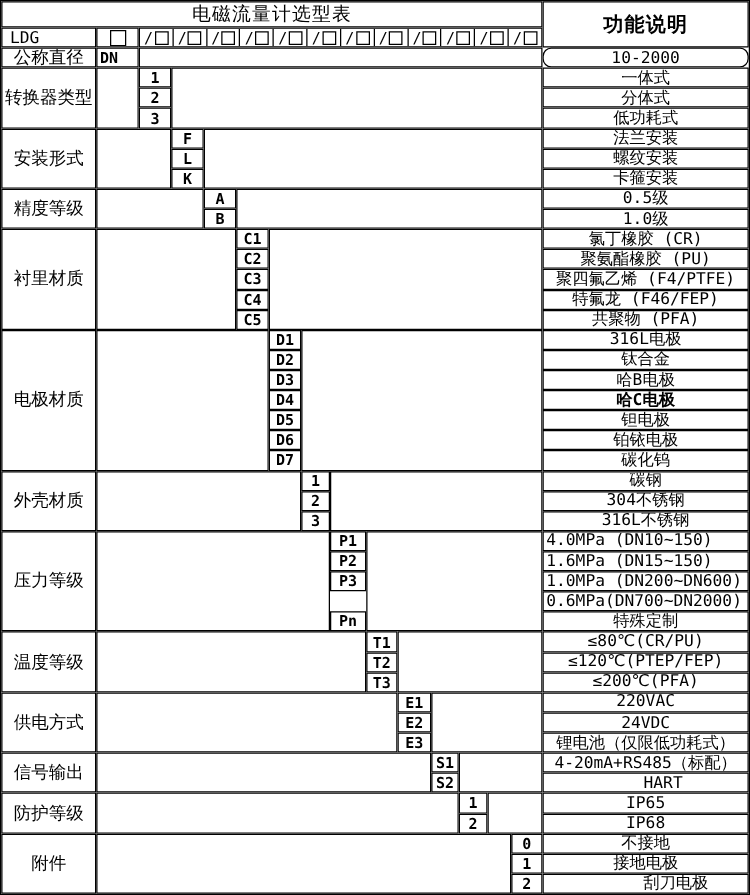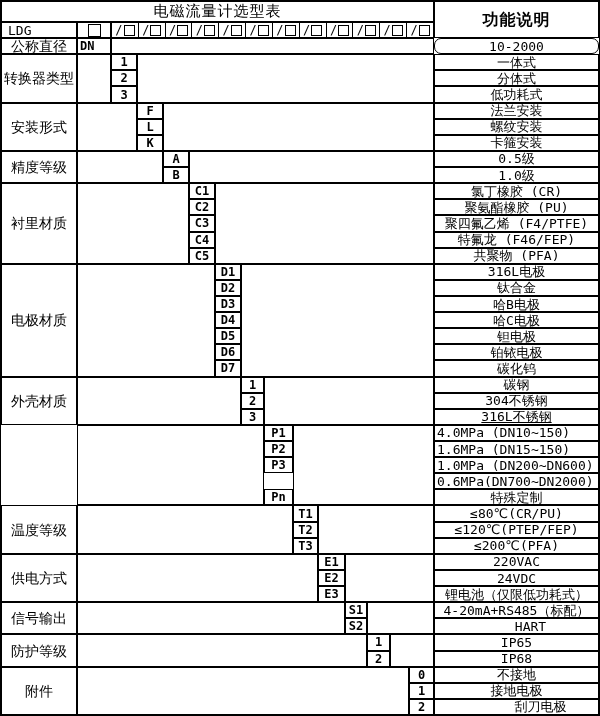--- a/index.html
+++ b/index.html
@@ -140,37 +140,38 @@
       <div class="c" style="grid-area: 12 / 7 / 17 / 16;"></div>
       <div class="c label" style="grid-area: 17 / 1 / 24 / 2;">电极材质</div>
       <div class="c" style="grid-area: 17 / 2 / 24 / 7;"></div>
       <div class="c code" style="grid-area: 17 / 7 / 18 / 8;">D1</div>
       <div class="c desc" style="grid-area: 17 / 16 / 18 / 17;">316L电极</div>
       <div class="c code" style="grid-area: 18 / 7 / 19 / 8;">D2</div>
       <div class="c desc" style="grid-area: 18 / 16 / 19 / 17;">钛合金</div>
       <div class="c code" style="grid-area: 19 / 7 / 20 / 8;">D3</div>
       <div class="c desc" style="grid-area: 19 / 16 / 20 / 17;">哈B电极</div>
       <div class="c code" style="grid-area: 20 / 7 / 21 / 8;">D4</div>
-      <div class="c desc" style="grid-area: 20 / 16 / 21 / 17;">哈C电极</div>
+      <div class="c desc" style="grid-area: 20 / 16 / 21 / 17; font-weight: bold;">哈C电极</div>
       <div class="c code" style="grid-area: 21 / 7 / 22 / 8;">D5</div>
       <div class="c desc" style="grid-area: 21 / 16 / 22 / 17;">钽电极</div>
       <div class="c code" style="grid-area: 22 / 7 / 23 / 8;">D6</div>
       <div class="c desc" style="grid-area: 22 / 16 / 23 / 17;">铂铱电极</div>
       <div class="c code" style="grid-area: 23 / 7 / 24 / 8;">D7</div>
       <div class="c desc" style="grid-area: 23 / 16 / 24 / 17;">碳化钨</div>
       <div class="c" style="grid-area: 17 / 8 / 24 / 16;"></div>
       <div class="c label" style="grid-area: 24 / 1 / 27 / 2;">外壳材质</div>
       <div class="c" style="grid-area: 24 / 2 / 27 / 8;"></div>
       <div class="c code" style="grid-area: 24 / 8 / 25 / 9;">1</div>
       <div class="c desc" style="grid-area: 24 / 16 / 25 / 17;">碳钢</div>
       <div class="c code" style="grid-area: 25 / 8 / 26 / 9;">2</div>
       <div class="c desc" style="grid-area: 25 / 16 / 26 / 17;">304不锈钢</div>
       <div class="c code" style="grid-area: 26 / 8 / 27 / 9;">3</div>
-      <div class="c desc" style="grid-area: 26 / 16 / 27 / 17; text-decoration: underline;">316L不锈钢</div>
+      <div class="c desc" style="grid-area: 26 / 16 / 27 / 17;">316L不锈钢</div>
       <div class="c" style="grid-area: 24 / 9 / 27 / 16;"></div>
+      <div class="c label" style="grid-area: 27 / 1 / 32 / 2;">压力等级</div>
       <div class="c" style="grid-area: 27 / 2 / 32 / 9;"></div>
       <div class="c code" style="grid-area: 27 / 9 / 28 / 10;">P1</div>
       <div class="c desc left" style="grid-area: 27 / 16 / 28 / 17;">4.0MPa (DN10~150)</div>
       <div class="c code" style="grid-area: 28 / 9 / 29 / 10;">P2</div>
       <div class="c desc left" style="grid-area: 28 / 16 / 29 / 17;">1.6MPa (DN15~150)</div>
       <div class="c code" style="grid-area: 29 / 9 / 30 / 10;">P3</div>
       <div class="c desc left" style="grid-area: 29 / 16 / 30 / 17;">1.0MPa (DN200~DN600)</div>
       <div class="c code" style="grid-area: 30 / 9 / 31 / 10; margin-left: 48px;">P4</div>
       <div class="c desc left" style="grid-area: 30 / 16 / 31 / 17;">0.6MPa(DN700~DN2000)</div>
       <div class="c code" style="grid-area: 31 / 9 / 32 / 10;">Pn</div>

